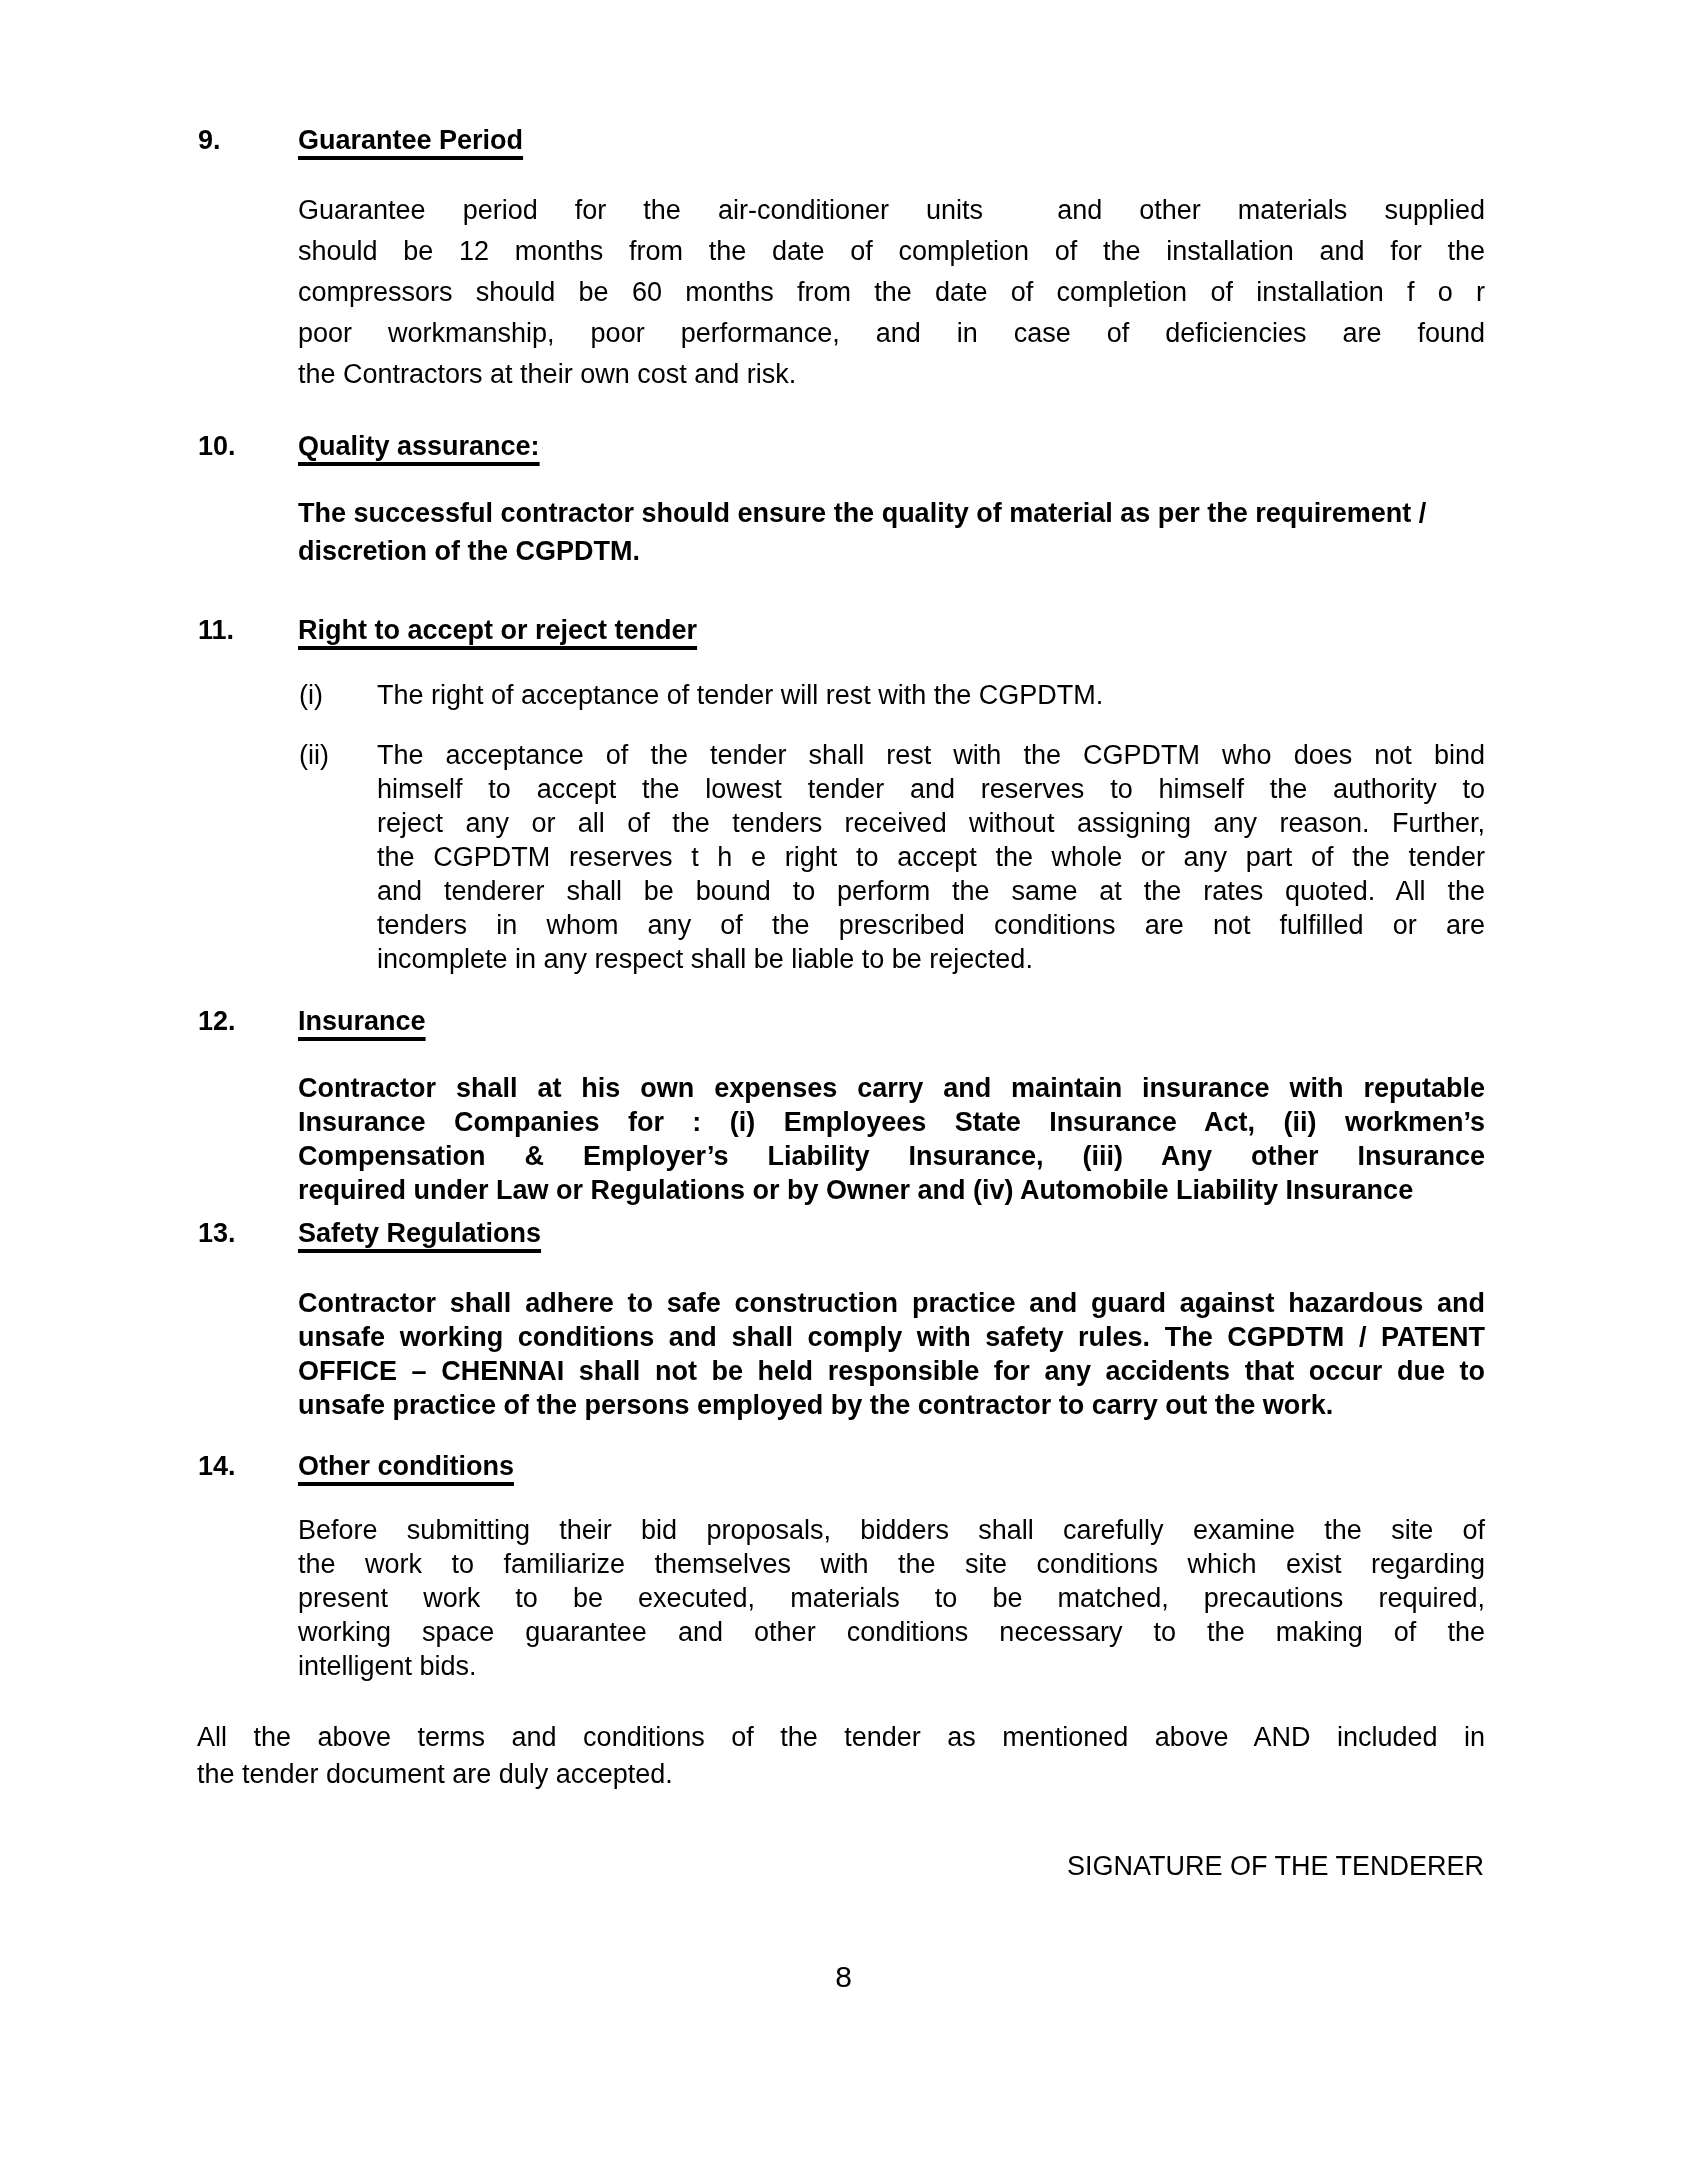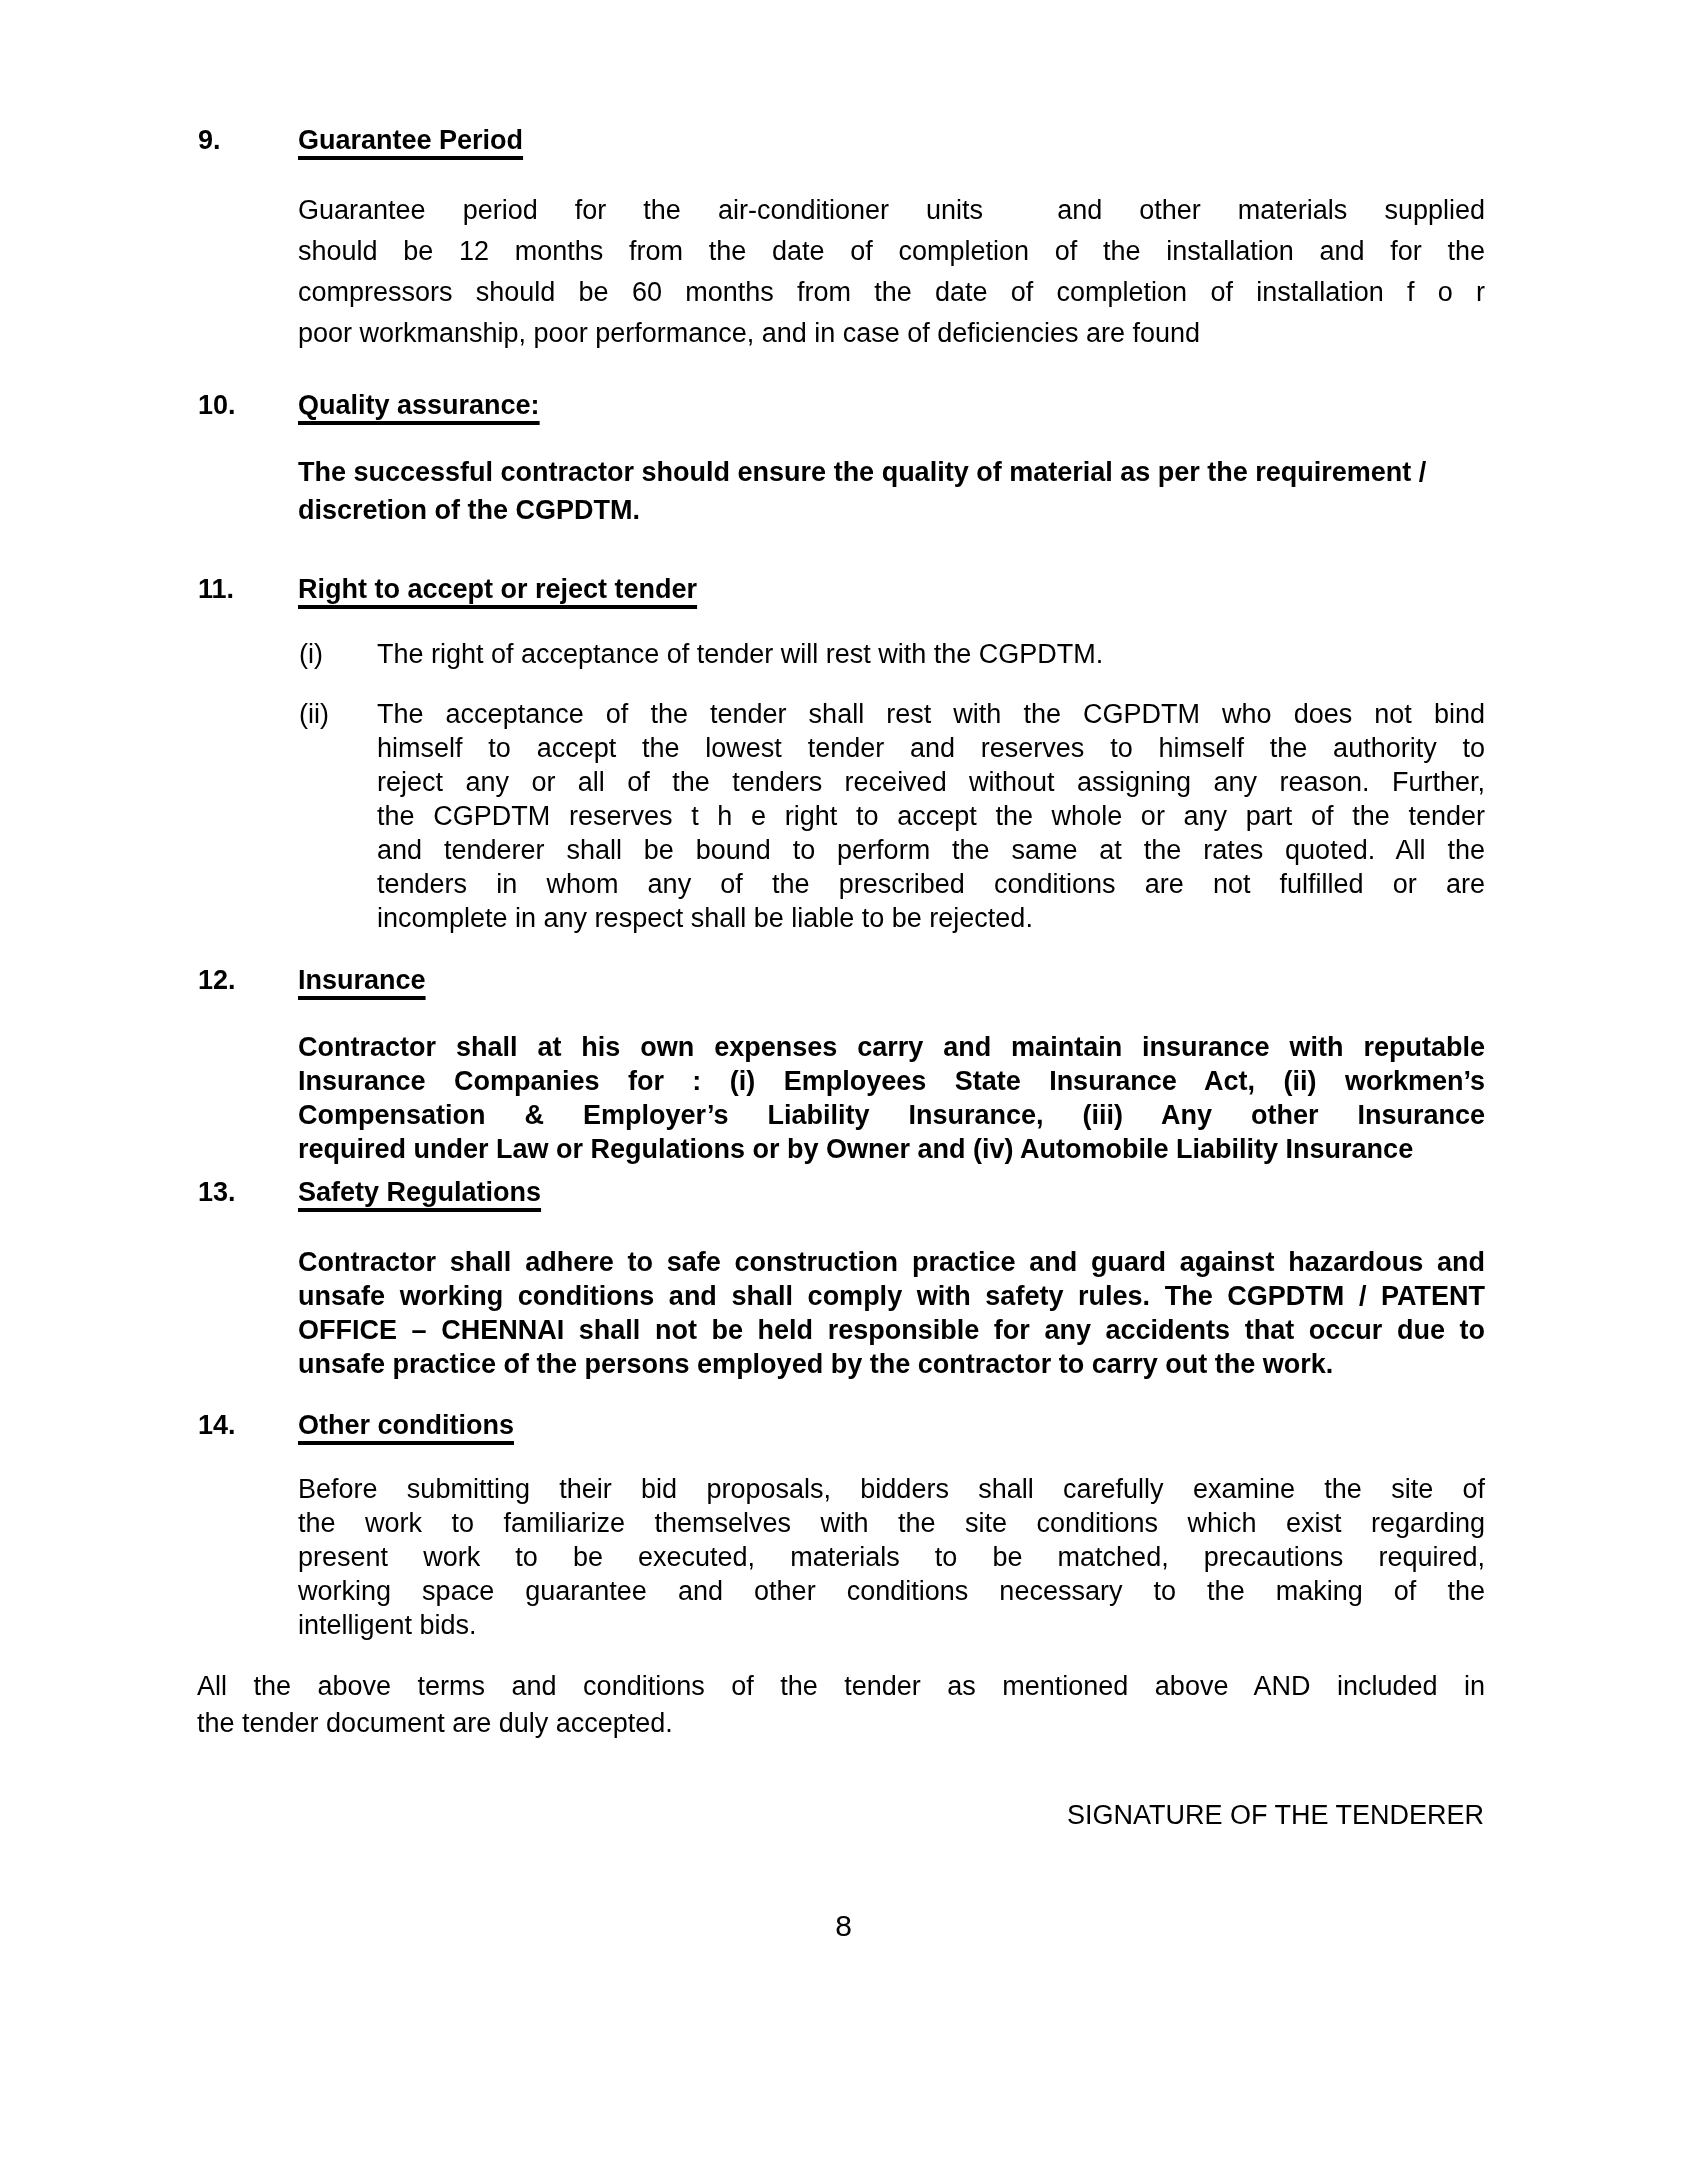--- a/index.html
+++ b/index.html
@@ -41,20 +41,21 @@
   <section>
     <div class="head-row">
       <span class="num">9.</span>
       <span class="htext">Guarantee Period</span>
     </div>
     <div class="body bold jbody lh62" style="margin-top:33px">
         <div class="line">Guarantee period for the air-conditioner units  and other materials supplied</div>
         <div class="line">should be 12 months from the date of completion of the installation and for the</div>
         <div class="line">compressors should be 60 months from the date of completion of installation f o r</div>
         <div class="line">poor workmanship, poor performance, and in case of deficiencies are found</div>
+        <div class="line">the Contractors at their own cost and risk.</div>
       </div>
   </section>
 
   <section>
     <div class="head-row" style="margin-top:34px">
       <span class="num">10.</span>
       <span class="htext">Quality assurance:</span>
     </div>
     <div class="body lh58" style="margin-top:31px">
         <div class="line">The successful contractor should ensure the quality of material as per the requirement /</div>
@@ -120,21 +121,21 @@
     </div>
     <div class="body bold jbody" style="margin-top:30px">
         <div class="line">Before submitting their bid proposals, bidders shall carefully examine the site of</div>
         <div class="line">the work to familiarize themselves with the site conditions which exist regarding</div>
         <div class="line">present work to be executed, materials to be matched, precautions required,</div>
         <div class="line">working space guarantee and other conditions necessary to the making of the</div>
         <div class="line">intelligent bids.</div>
       </div>
   </section>
 
-  <div class="closing bold jbody lh56" style="margin-top:26px">
+  <div class="closing bold jbody lh56" style="margin-top:36px">
       <div class="line">All the above terms and conditions of the tender as mentioned above AND included in</div>
       <div class="line">the tender document are duly accepted.</div>
     </div>
 
   <div class="signature" style="margin-top:56px">SIGNATURE OF THE TENDERER</div>
 
   <div class="pagenum" style="margin-top:77px">8</div>
 
 </div>
 

